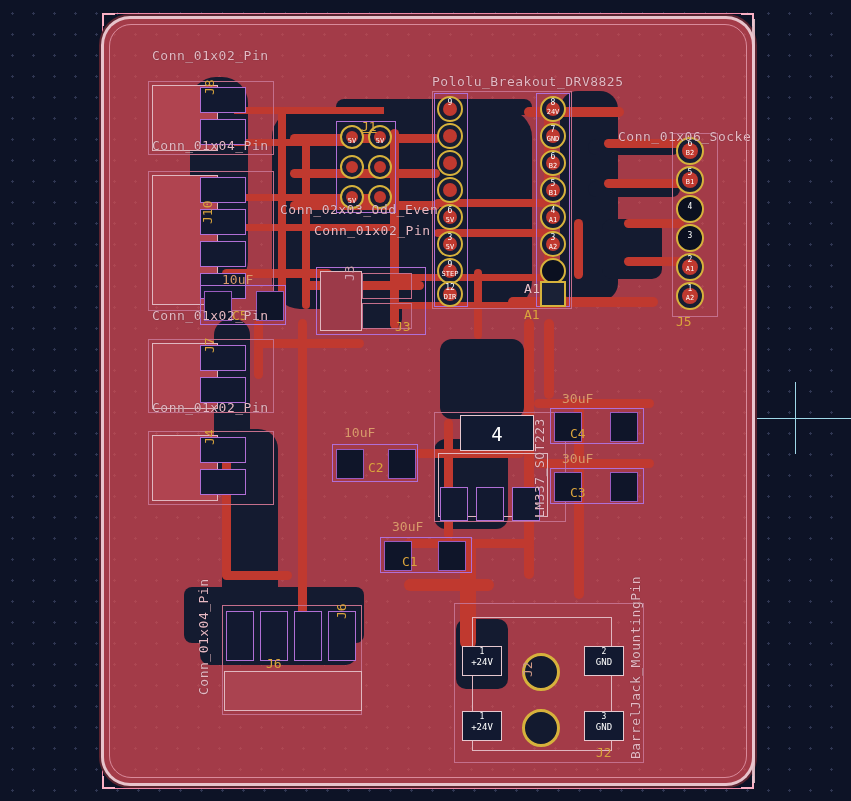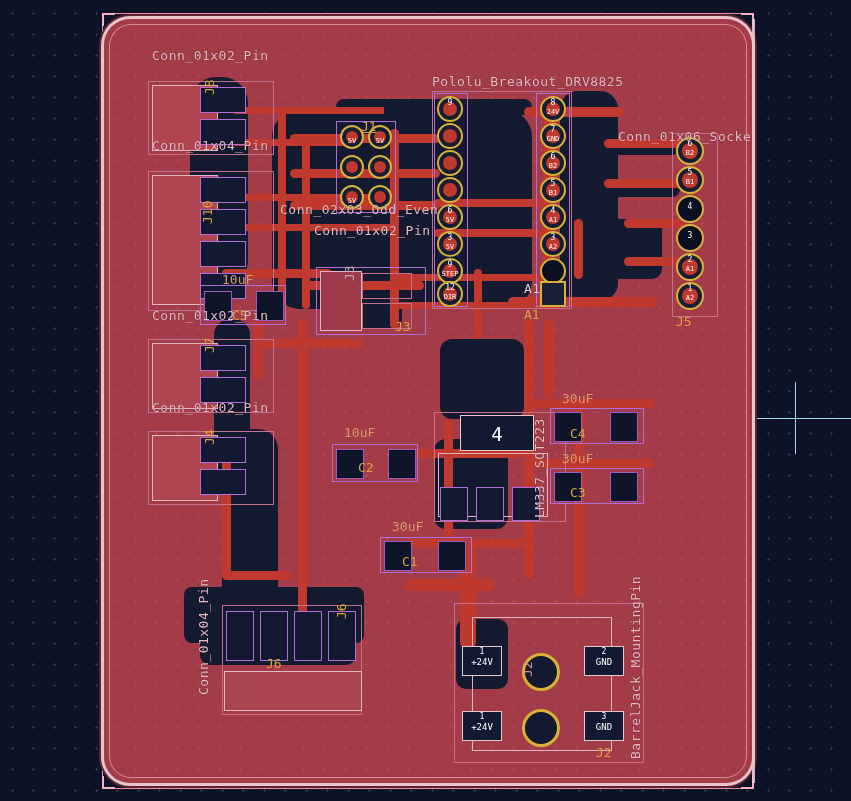--- a/index.html
+++ b/index.html
@@ -325,21 +325,21 @@
     <div class="pinlab" style="left:572px;top:276px;width:28px;">A2</div>
     <div class="ref" style="left:572px;top:295px;">J5</div>
 
     <div class="silk" style="left:420px;top:262px;color:#e8c4cc;">A1</div>
     <div class="ref" style="left:420px;top:288px;">A1</div>
 
     <div class="violet" style="left:228px;top:425px;width:86px;height:38px;"></div>
     <div class="smdpad" style="left:232px;top:430px;width:26px;height:28px;"></div>
     <div class="smdpad" style="left:284px;top:430px;width:26px;height:28px;"></div>
     <div class="val" style="left:240px;top:406px;">10uF</div>
-    <div class="ref" style="left:254px;top:441px;">C2</div>
+    <div class="ref" style="left:264px;top:441px;">C2</div>
 
     <div class="court" style="left:330px;top:393px;width:132px;height:110px;"></div>
     <div class="smd" style="left:356px;top:396px;width:74px;height:36px;background:#121a31;border-color:#e6c8cf;"></div>
     <div class="pinnum" style="left:356px;top:406px;width:74px;font-size:19px;line-height:19px;">4</div>
     <div class="fab" style="left:334px;top:434px;width:110px;height:64px;"></div>
     <div class="smd" style="left:336px;top:468px;width:28px;height:34px;"></div>
     <div class="smd" style="left:372px;top:468px;width:28px;height:34px;"></div>
     <div class="smd" style="left:408px;top:468px;width:28px;height:34px;"></div>
 
     <div class="violet" style="left:446px;top:389px;width:94px;height:36px;"></div>

